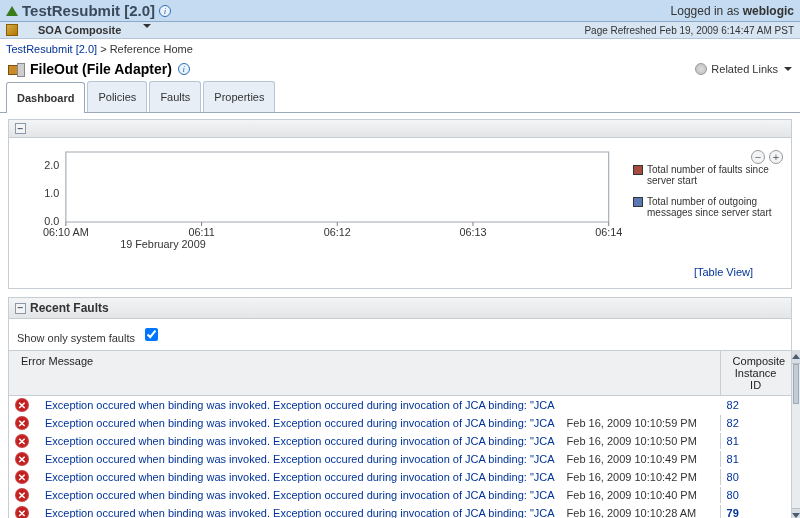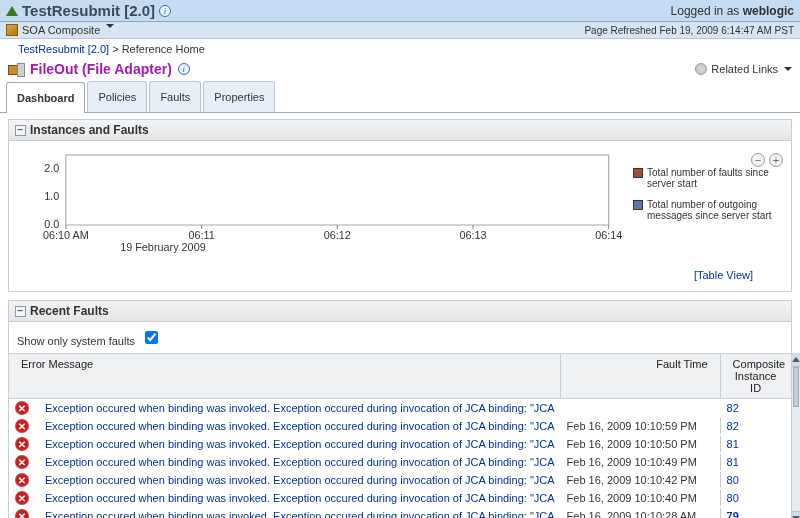--- a/index.html
+++ b/index.html
@@ -42,56 +42,56 @@
   }
   .composite-bar {
     background: #d7e4f2;
     border-bottom: 1px solid #b3c5d9;
     display: flex;
     justify-content: space-between;
     padding: 2px 6px;
     font-size: 11px;
     align-items: center;
   }
-  .composite-left { display: flex; align-items: flex-start; gap: 4px; }
+  .composite-left { display: flex; align-items: flex-start; gap: 20px; font-weight: bold; }
   .soa-icon {
     width: 12px; height: 12px; display: inline-block;
     background: linear-gradient(135deg,#d4a94a,#b37800);
     border: 1px solid #8a5d00;
   }
   .dropdown-caret {
     width: 0; height: 0; display: inline-block;
     border-left: 4px solid transparent;
     border-right: 4px solid transparent;
     border-top: 4px solid #333;
     margin-left: 2px;
   }
   .refreshed { color: #333; font-size: 10px; }
 
   
-  .breadcrumb { padding: 4px 18px; font-size: 11px; }
+  .breadcrumb { padding: 4px 6px; font-size: 11px; }
 
   
   .title-row {
     display: flex; justify-content: space-between; align-items: center;
     padding: 2px 8px 4px 8px;
   }
   .title-left { display: flex; align-items: center; gap: 6px; }
   .adapter-icon {
     width: 16px; height: 14px; display: inline-block; position: relative;
   }
   .adapter-icon::before {
     content: ""; position: absolute; left: 0; top: 3px;
     width: 10px; height: 8px; background: #c98a2a; border: 1px solid #7a4f10;
   }
   .adapter-icon::after {
     content: ""; position: absolute; left: 9px; top: 1px;
     width: 6px; height: 12px; background: #cfcfcf; border: 1px solid #888;
   }
-  .page-title { font-weight: bold; font-size: 14px; color: #a21caf; }
+  .page-title { font-weight: bold; font-size: 14px; color: #000000; }
   .related-links { display: flex; align-items: center; gap: 4px; font-size: 11px; }
   .link-icon {
     width: 12px; height: 12px; border: 1px solid #999; border-radius: 50%;
     background: radial-gradient(circle,#ddd,#bbb);
   }
 
   
   .tabs { display: flex; gap: 2px; padding: 0 6px; border-bottom: 1px solid #99a9ba; }
   .tab {
     border: 1px solid #b7c5d4; border-bottom: none;
@@ -237,21 +237,20 @@
     <div class="tab">Policies</div>
     <div class="tab">Faults</div>
     <div class="tab">Properties</div>
   </div>
 
 <div class="content">
 
   <div class="section">
     <div class="section-header">
       <span class="collapse-btn">−</span>
-      <span>Instances and Faults</span>
     </div>
     <div class="section-body">
       <div class="chart-wrap">
         <div class="chart-left">
           <svg class="chart-svg" id="chart-svg" viewBox="0 0 560 110" preserveAspectRatio="none">
               <rect x="45" y="6" width="500" height="70" fill="none" stroke="#a0a8b0" stroke-width="1"></rect>
               <text x="39" y="79" text-anchor="end" font-size="10" fill="#333">0.0</text>
               <text x="39" y="51" text-anchor="end" font-size="10" fill="#333">1.0</text>
               <text x="39" y="23" text-anchor="end" font-size="10" fill="#333">2.0</text>
               <line x1="45" y1="76" x2="45" y2="80" stroke="#888"></line>
@@ -296,21 +295,20 @@
       <span>Recent Faults</span>
     </div>
     <div class="show-only">
       <span>Show only system faults</span>
       <input type="checkbox" id="show-only-cb" checked="" style="">
     </div>
     <div class="faults-area">
       <div class="faults-table">
         <div class="faults-header">
           <div class="col-msg">Error Message</div>
-          <div class="col-time" style="text-align:right">Fault Time</div>
           <div class="col-id">Composite Instance ID</div>
         </div>
         <div id="fault-rows">
             <div class="fault-row">
               <div class="msg-cell">
                 <span class="error-icon">✕</span>
                 <a>Exception occured when binding was invoked. Exception occured during invocation of JCA binding: "JCA</a>
               </div>
               <div class="col-id" style="text-align: left;"><a>82</a></div>
             </div>

